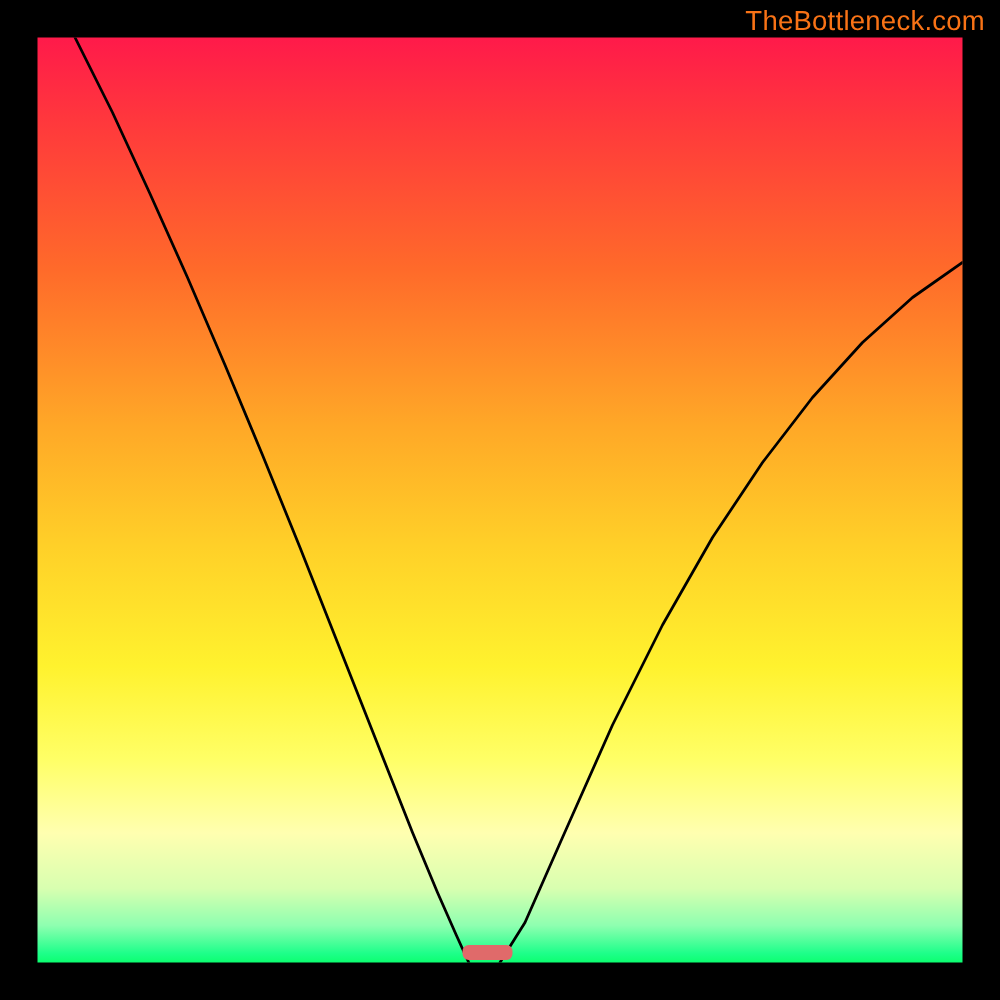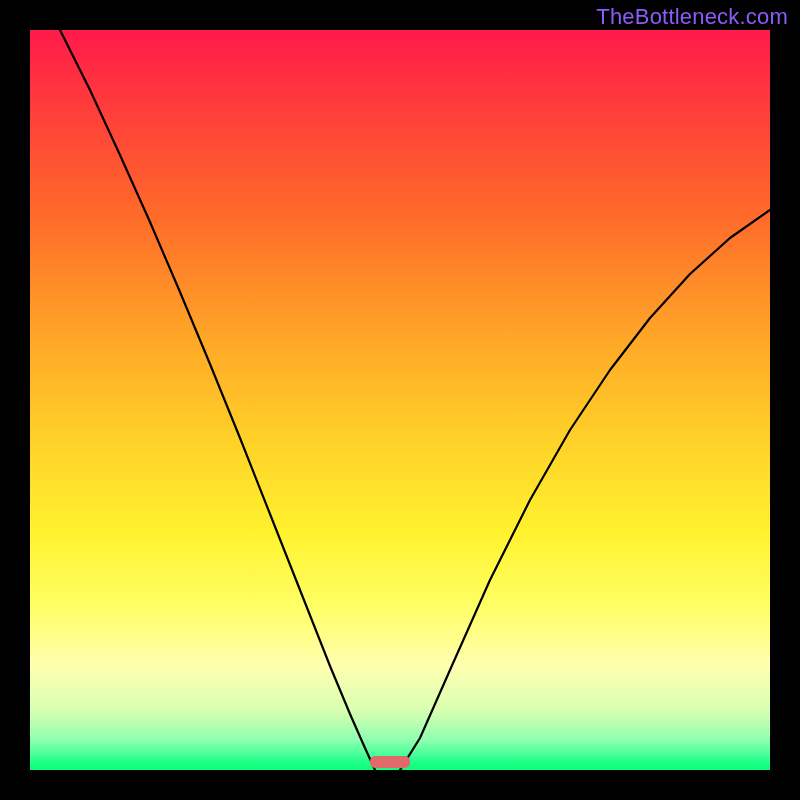--- a/index.html
+++ b/index.html
@@ -14,21 +14,21 @@
   .frame {
     position: relative;
     width: 800px;
     height: 800px;
     background: #000;
   }
   .watermark {
     position: absolute;
     top: 4px;
     right: 12px;
-    color: #8b5cf6;
+    color: #f97316;
     font-size: 22px;
     font-weight: 500;
     letter-spacing: 0.2px;
     z-index: 5;
   }
   .plot-area {
     position: absolute;
     left: 30px;
     top: 30px;
     width: 740px;

